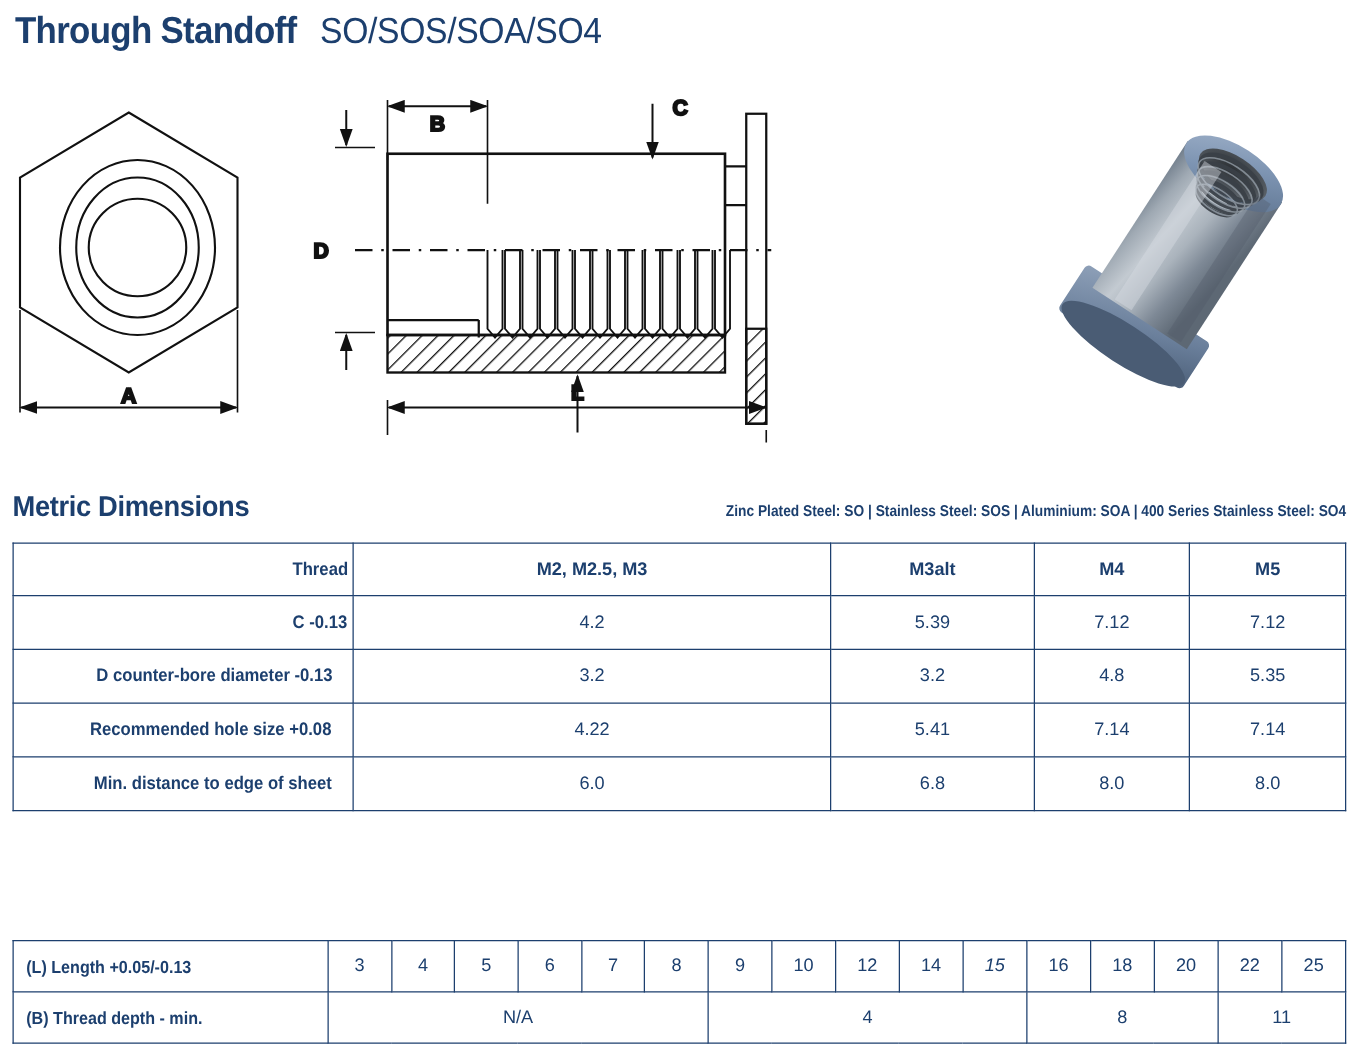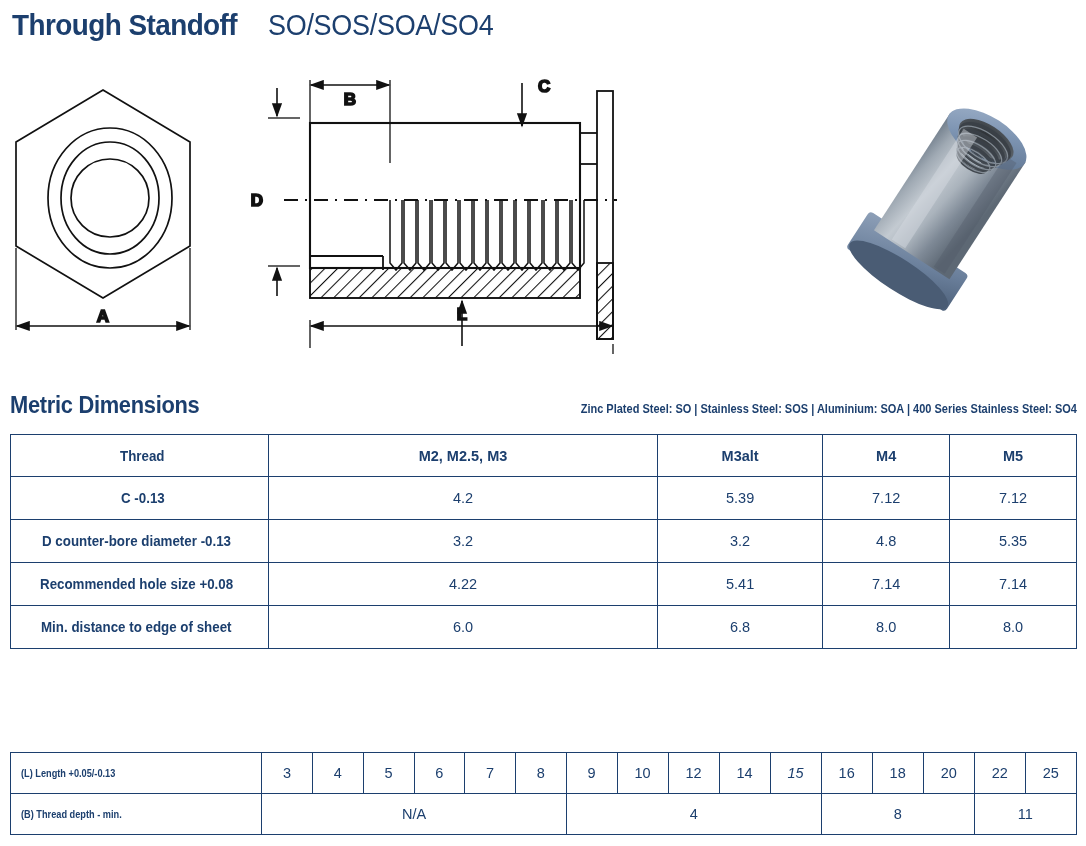--- a/index.html
+++ b/index.html
@@ -4,21 +4,21 @@
 <style>
   html,body{margin:0;padding:0;}
   body{
     width:1086px;height:846px;background:#ffffff;
     font-family:"Liberation Sans", sans-serif;
     color:#1c3f6e;-webkit-font-smoothing:antialiased;
     overflow:hidden;position:relative;
   }
 
   
-  #title-bar{position:absolute;left:12px;top:8px;display:flex;align-items:baseline;gap:14px;}
+  #title-bar{position:absolute;left:12px;top:8px;display:flex;align-items:baseline;gap:2px;}
   #title-main{font-size:30px;font-weight:bold;letter-spacing:-0.6px;
     transform:scaleX(.93);transform-origin:left center;white-space:nowrap;}
   #title-codes{font-size:29px;font-weight:normal;letter-spacing:-0.3px;
     transform:scaleX(.93);transform-origin:left center;white-space:nowrap;}
 
   
   #drawings{position:absolute;left:0;top:58px;width:1086px;height:300px;}
   #drawings svg{display:block;}
   .dimtxt{font-family:"Liberation Sans", sans-serif;font-size:17px;font-weight:bold;fill:#111;}
 
@@ -33,28 +33,28 @@
 
   
   table{border-collapse:collapse;position:absolute;}
   #dim-table{left:10px;top:434px;width:1067px;}
   #len-table{left:10px;top:752px;width:1067px;}
   #dim-table td, #len-table td{
     border:1.6px solid #1c3f6e;color:#1c3f6e;
     font-size:14.5px;padding:0;height:42px;vertical-align:middle;
   }
   #dim-table td.rowlabel{
-    font-weight:bold;text-align:center;padding-left:10px;width:247px;
+    font-weight:bold;text-align:right;padding-left:24px;width:247px;
     transform-origin:left center;
   }
   #dim-table td.colhead{font-weight:bold;text-align:center;margin-left:41px;}
   #dim-table td.val{text-align:center;font-weight:normal;}
   #dim-table tr.headrow td{height:41px;}
   #len-table td.rowlabel{
-    font-weight:bold;text-align:left;padding-left:10px;width:247px;font-size:10px;
+    font-weight:bold;text-align:left;padding-left:10px;width:247px;font-size:14px;
   }
   #len-table td.len{text-align:center;font-weight:normal;font-size:14.5px;}
   #len-table td.depth{text-align:center;font-weight:normal;font-size:14.5px;}
   #len-table tr td{height:40px;}
   .squeeze{display:inline-block;transform:scaleX(.92);transform-origin:left center;}
 </style>
 </head>
 <body>
 
 <div id="title-bar">

